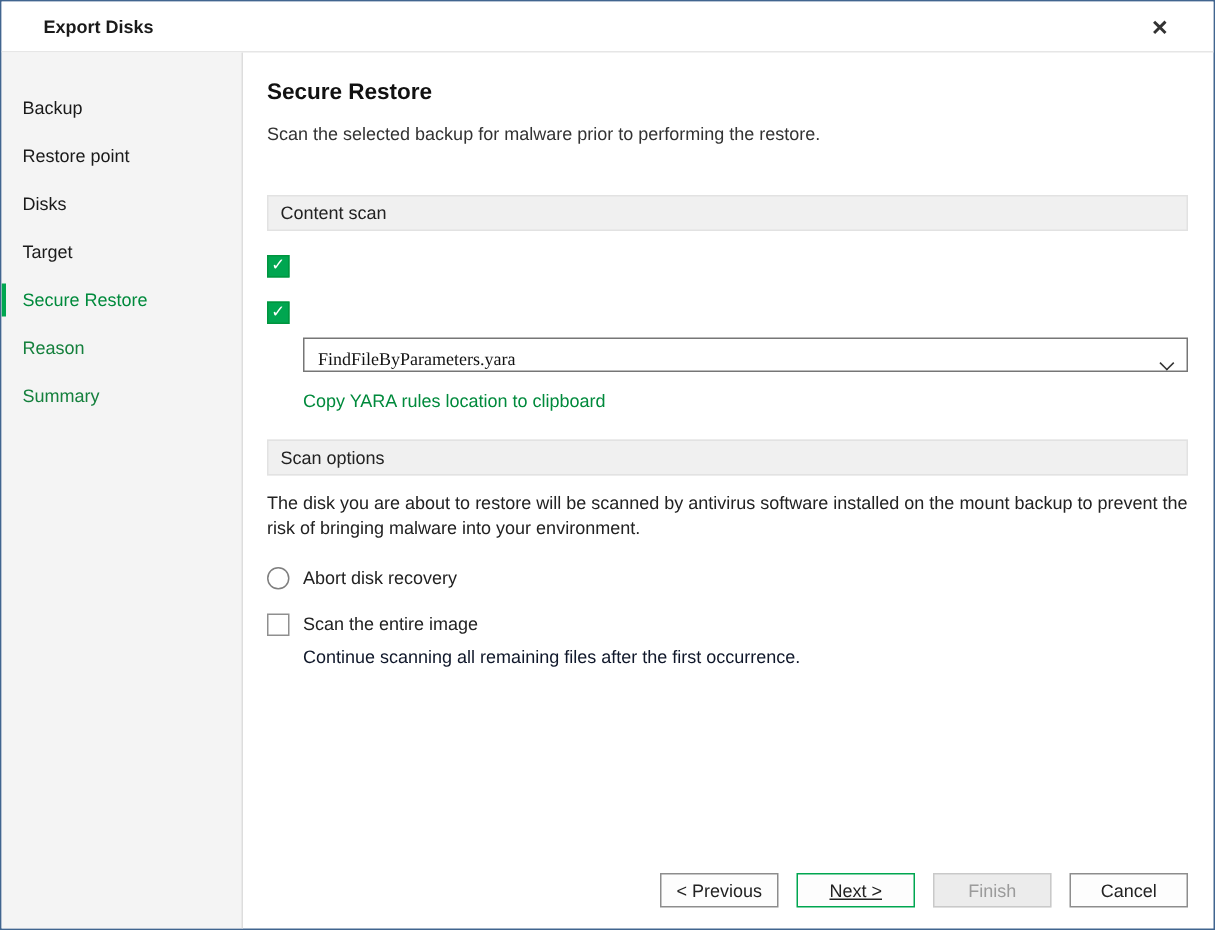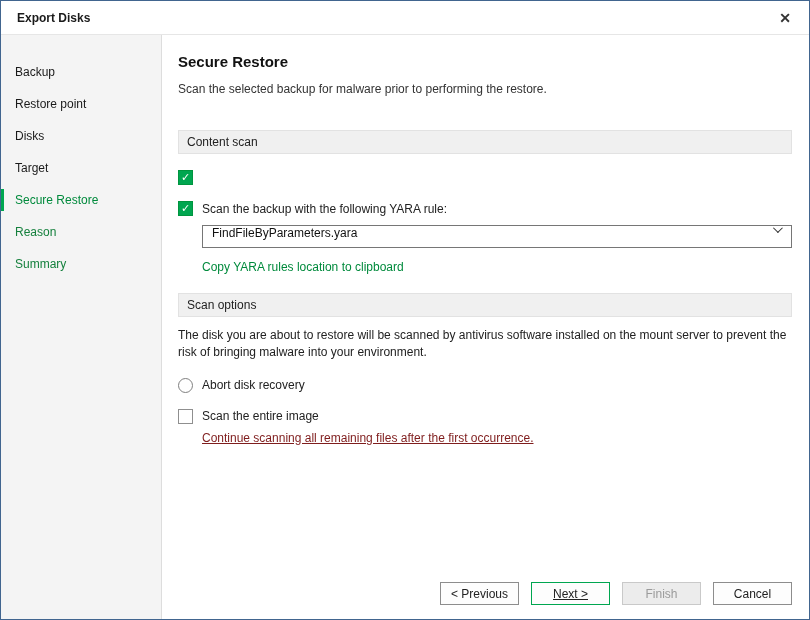--- a/index.html
+++ b/index.html
@@ -14,21 +14,21 @@
     width: 810px; height: 620px;
     border: 1px solid #41658f;
     background: #fff;
     display: flex; flex-direction: column;
     overflow: hidden;
   }
   
   .titlebar {
     height: 34px; flex: 0 0 34px;
     display: flex; align-items: center;
-    padding: 0 16px;
+    padding: 0 28px;
     border-bottom: 1px solid #e6e6e6;
     background: #fff;
   }
   .titlebar-title { font-weight: bold; font-size: 12px; color: #1a1a1a; }
   .close-btn {
     margin-left: auto;
     font-size: 14px; font-weight: bold; color: #333;
     cursor: pointer; line-height: 1;
     padding: 2px 2px;
   }
@@ -93,40 +93,41 @@
     content: "";
     position: absolute; left: 3px; top: 3px; right: 3px; bottom: 3px;
     border-radius: 50%; background: #00a650;
   }
   .indent { margin-left: 24px; }
   .combo {
     margin-top: 9px;
     height: 23px;
     border: 1px solid #767676;
     background: #fff;
-    display: flex; align-items: flex-start;
+    display: flex; align-items: flex-end;
     padding: 0 9px;
     cursor: pointer;
+    font-family: Liberation Serif, serif;
   }
   .combo-value { flex: 1; color: #111; }
   .chevron-down {
     width: 7px; height: 7px;
     border-right: 1.5px solid #333;
     border-bottom: 1.5px solid #333;
     transform: rotate(45deg) translateY(-2px);
     margin-right: 2px;
   }
   .link {
     margin-top: 12px;
     color: #008a3c;
     cursor: pointer;
   }
   .para { margin-top: 10px; line-height: 1.45; color: #222; max-width: 626px; }
   .prompt { margin-top: 9px; }
-  .note { margin-top: 7px; color: #7f1d1d; text-decoration: underline; }
+  .note { margin-top: 7px; color: #0f172a; }
   
   .footer {
     margin-top: auto;
     display: flex; justify-content: flex-end; gap: 12px;
     padding-top: 10px;
   }
   .btn {
     min-width: 79px; height: 23px;
     background: #fdfdfd;
     border: 1px solid #8d8d8d;
@@ -172,33 +173,32 @@
       <div class="check-row">
         <span class="checkbox checked">
           <span>✓</span>
         </span>
       </div>
 
       <div class="check-row">
         <span class="checkbox checked">
           <span>✓</span>
         </span>
-        <span>Scan the backup with the following YARA rule:</span>
       </div>
 
       <div class="combo indent">
         <span class="combo-value">FindFileByParameters.yara</span>
         <span class="chevron-down"></span>
       </div>
 
       <div class="link indent">Copy YARA rules location to clipboard</div>
 
       <div class="band second">Scan options</div>
 
-      <div class="para">The disk you are about to restore will be scanned by antivirus software installed on the mount server to prevent the risk of bringing malware into your environment.</div>
+      <div class="para">The disk you are about to restore will be scanned by antivirus software installed on the mount backup to prevent the risk of bringing malware into your environment.</div>
 
 
 
       <div class="radio-row">
         <span class="radio"></span>
         <span>Abort disk recovery</span>
       </div>
 
       <div class="check-row">
         <span class="checkbox"></span>

